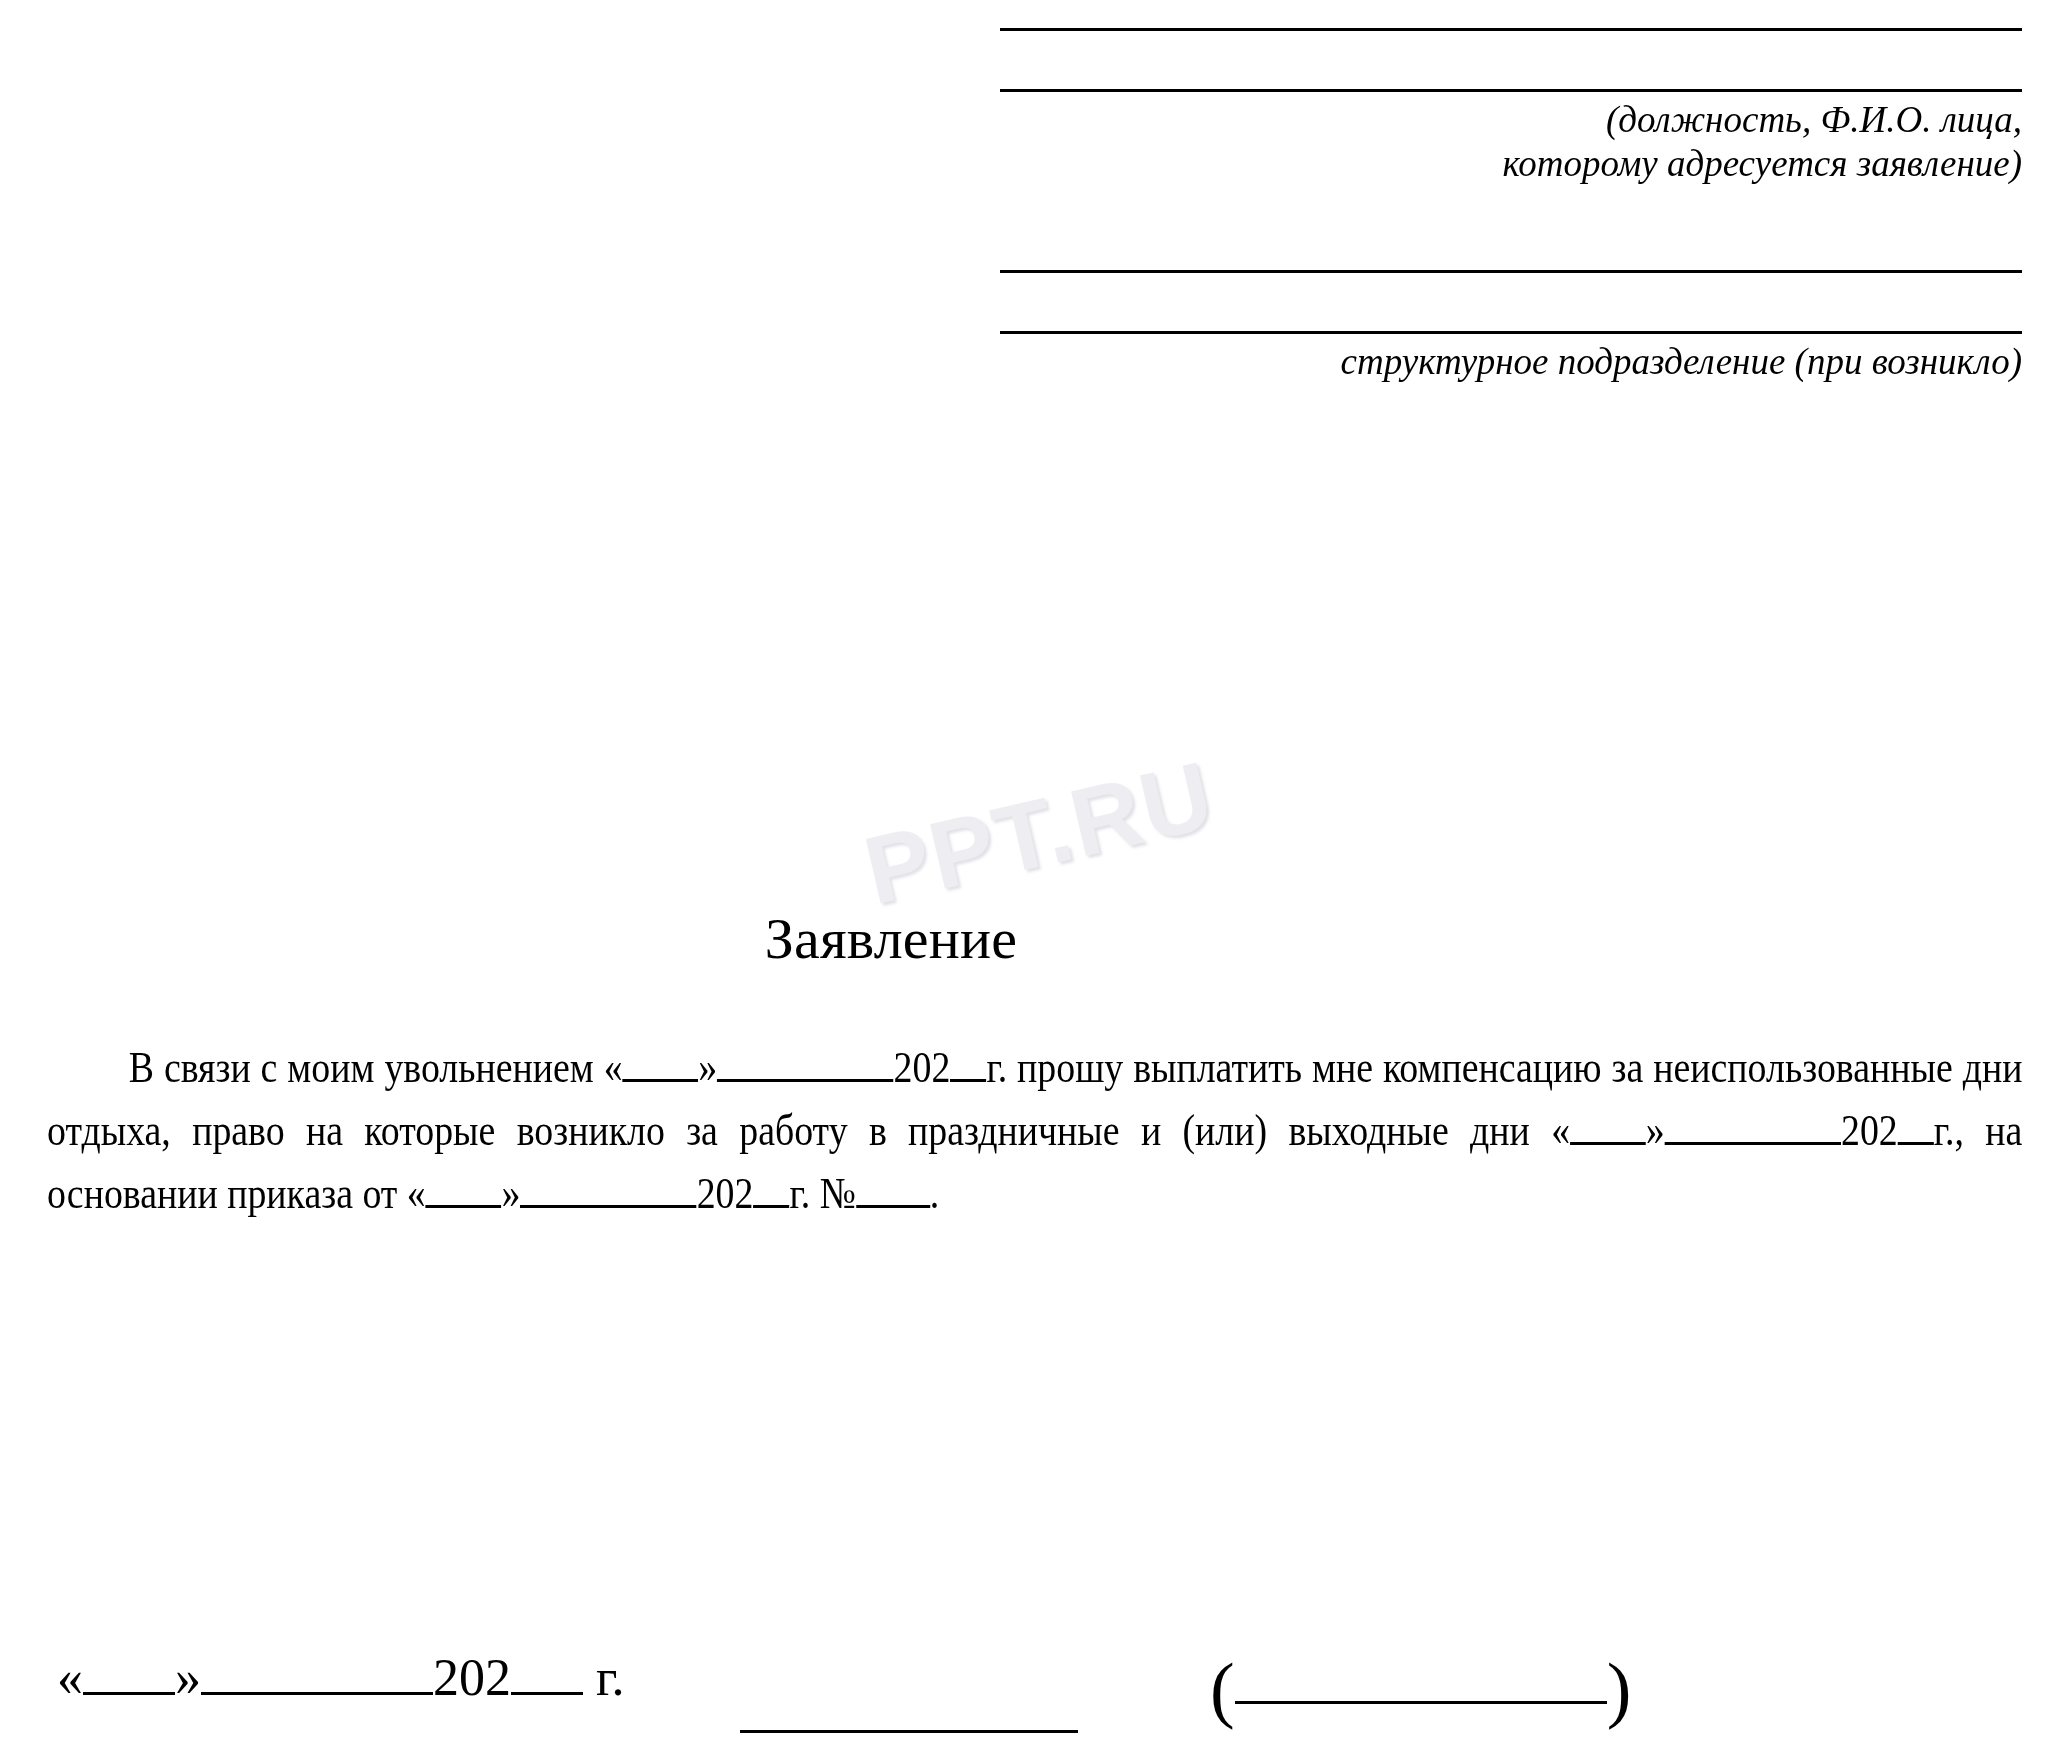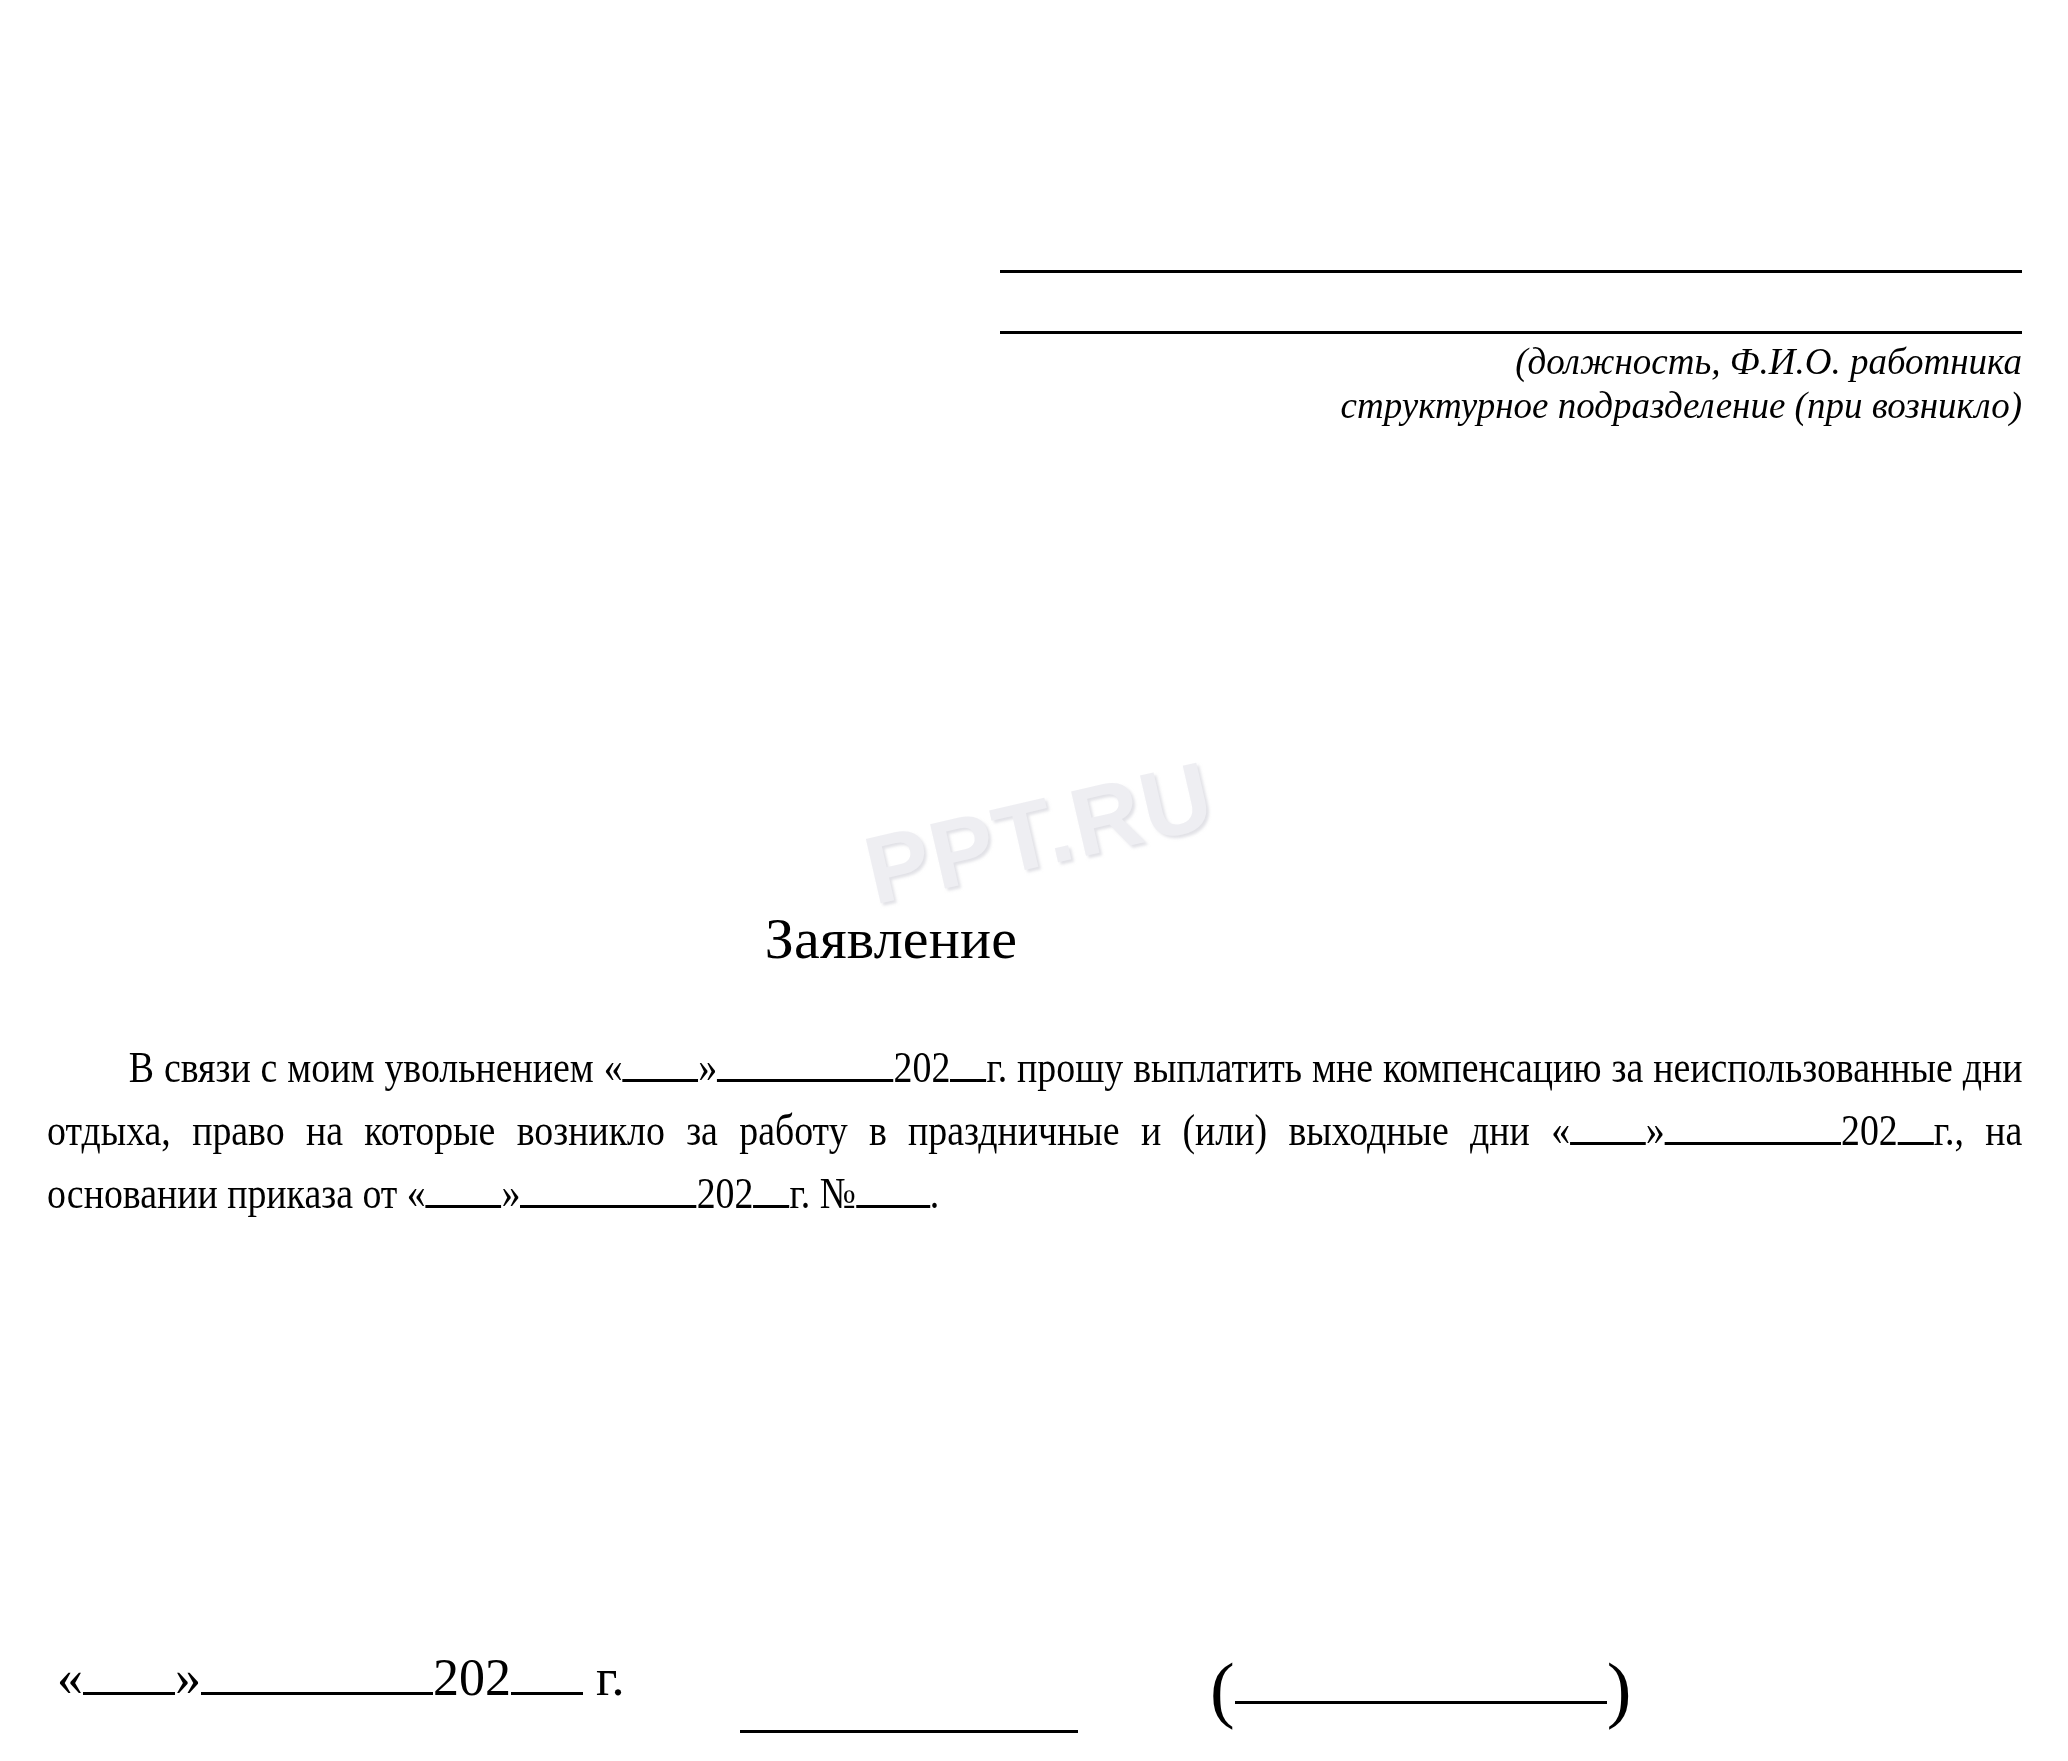--- a/index.html
+++ b/index.html
@@ -155,27 +155,35 @@
     vertical-align: 4px;
   }
 </style>
 </head>
 <body>
 
 <div class="page">
 
   <div class="watermark">PPT.RU</div>
 
+  <div class="addr-block" id="addr-to">
+    <div class="rule r1"></div>
+    <div class="rule-gap-top"></div>
+    <div class="rule r2"></div>
+    <div class="caption">
+      <span class="cl">(должность, Ф.И.О. лица,</span>
+      <span class="cl">которому адресуется заявление)</span>
+    </div>
+  </div>
 
   <div class="addr-block" id="addr-from">
     <div class="rule r1"></div>
     <div class="rule-gap-mid"></div>
     <div class="rule r2"></div>
     <div class="caption">
-      <span class="cl">(должность, Ф.И.О. работника</span>
       <span class="cl">структурное подразделение (при возникло)</span>
     </div>
   </div>
 
   <div class="doc-title">Заявление</div>
 
   <div class="body-text">
     <span>В связи с моим увольнением «</span><span class="blank b-day"></span><span>»</span><span class="blank b-month"></span><span>202</span><span class="blank b-year"></span><span>г. прошу выплатить мне компенсацию за неиспользованные дни отдыха, право на которые возникло за работу в праздничные и (или) выходные дни «</span><span class="blank b-day"></span><span>»</span><span class="blank b-month"></span><span>202</span><span class="blank b-year"></span><span>г., на основании приказа от «</span><span class="blank b-day"></span><span>»</span><span class="blank b-month"></span><span>202</span><span class="blank b-year"></span><span>г. №</span><span class="blank b-num"></span><span>.</span>
   </div>
 

